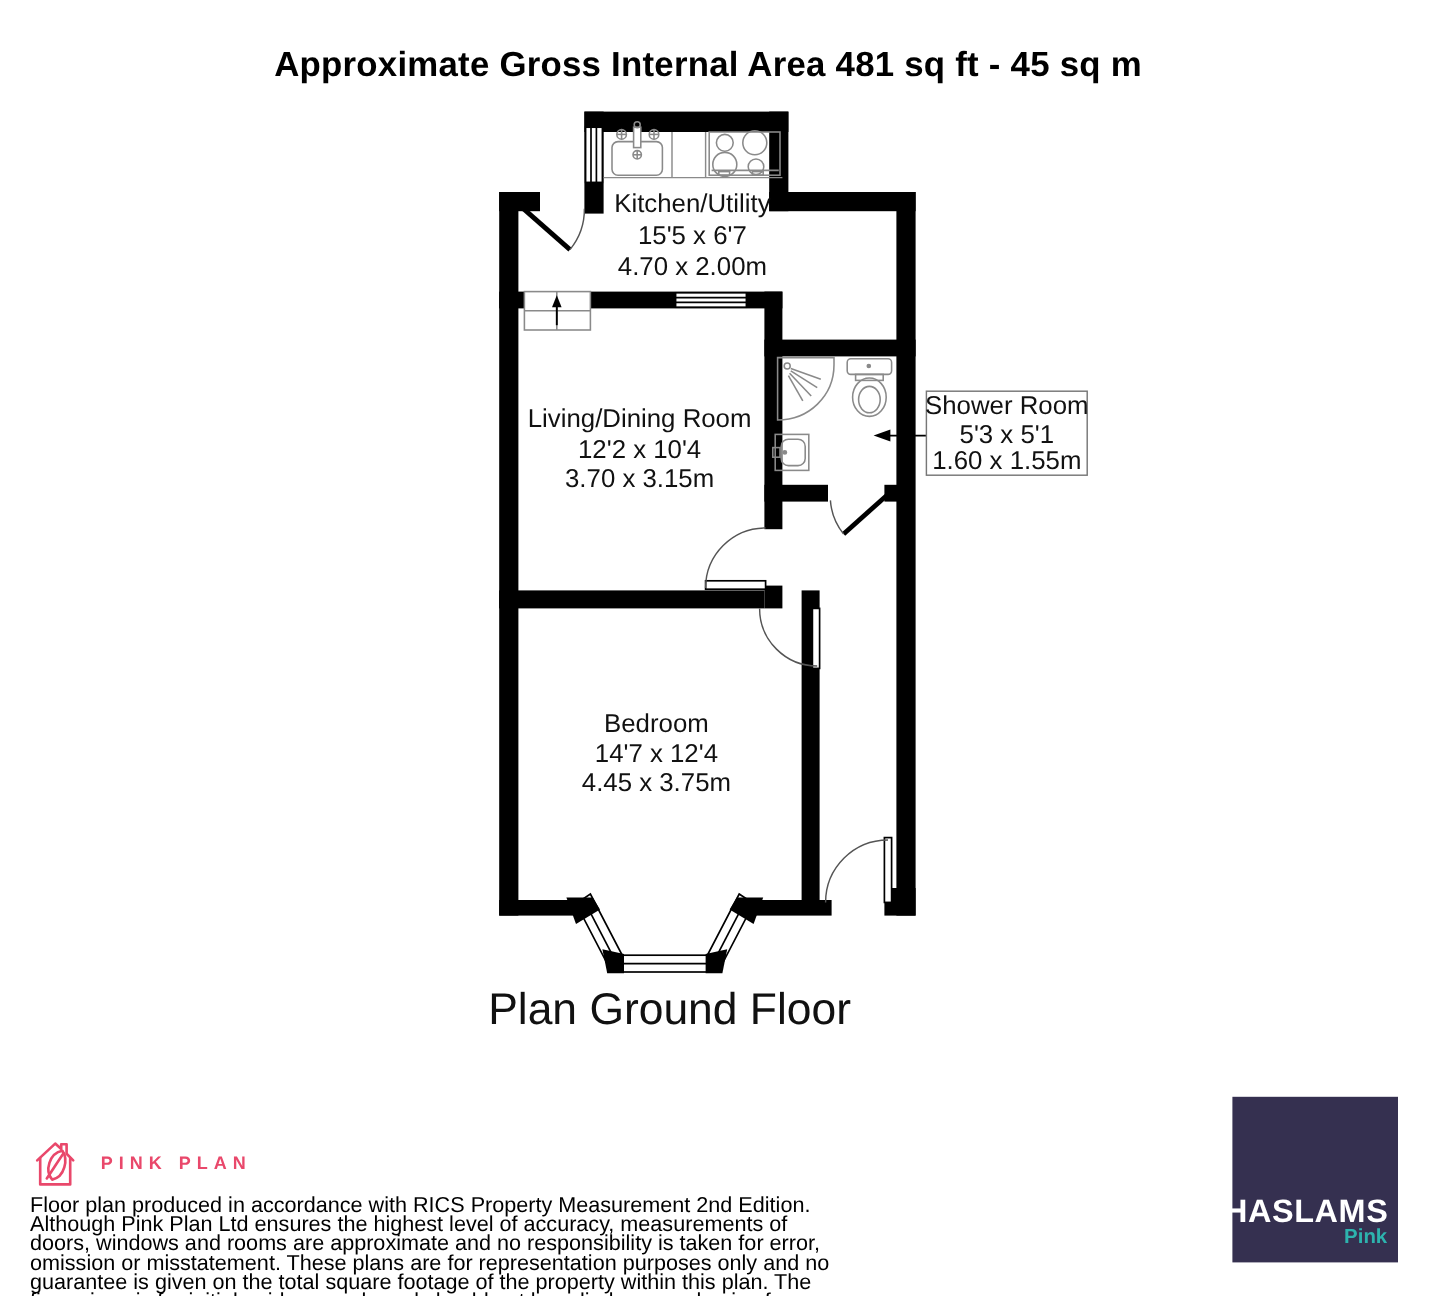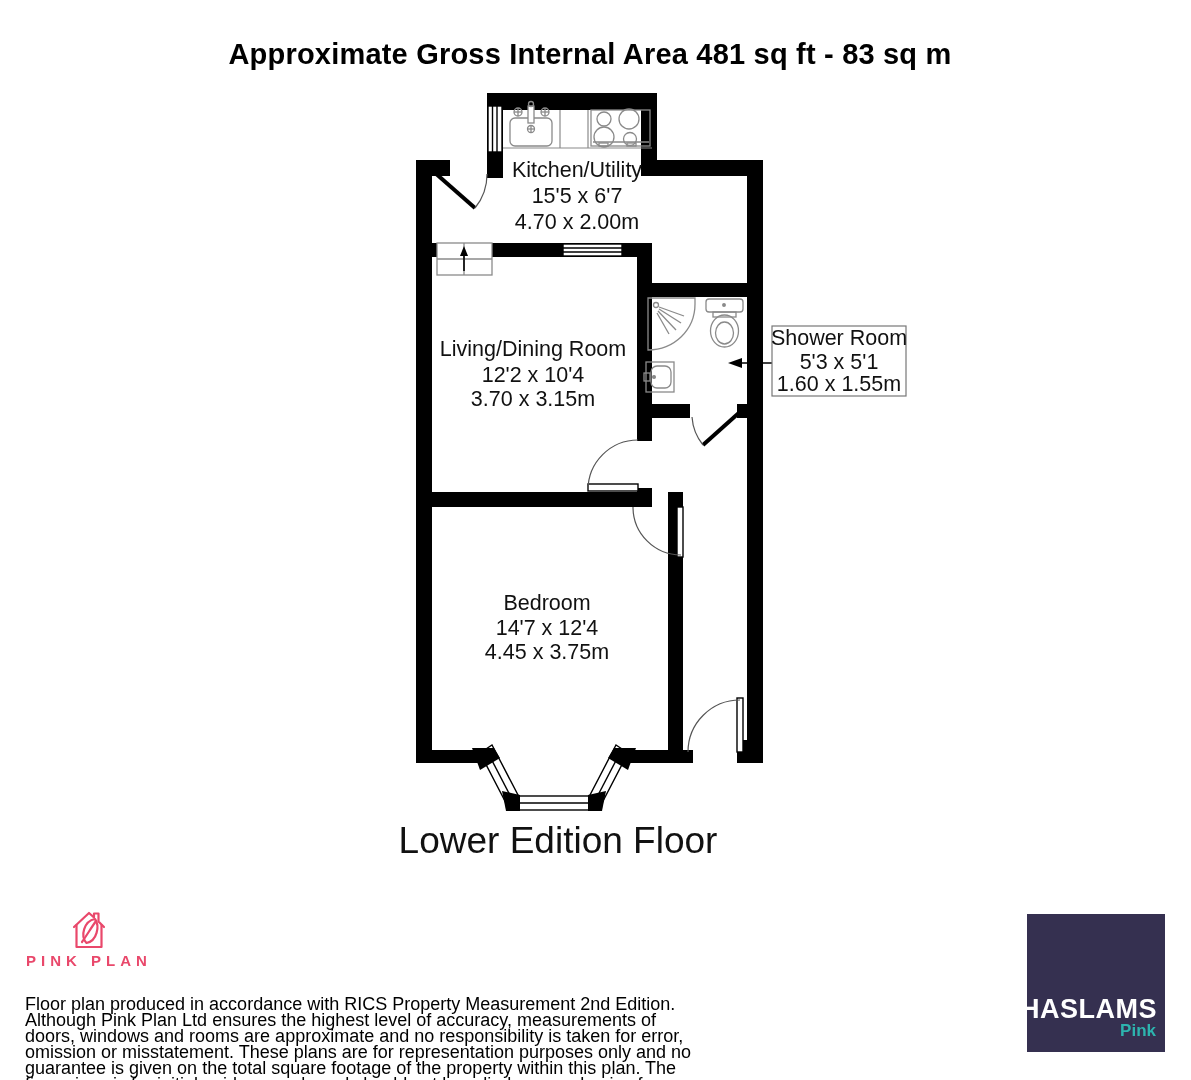--- a/index.html
+++ b/index.html
@@ -4,39 +4,39 @@
 <style>
   html,body{margin:0;padding:0;background:#fff;}
   #page{position:relative;width:1191px;height:1080px;background:#ffffff;overflow:hidden;
         font-family:"Liberation Sans","DejaVu Sans",sans-serif;color:#000;}
   #plan-title{position:absolute;left:0;top:38px;width:1180px;text-align:center;
               font-size:29px;font-weight:bold;letter-spacing:.2px;}
   #plan-svg{position:absolute;left:0;top:0;}
   #floor-label{position:absolute;left:398px;top:820px;width:320px;text-align:center;
                font-size:37px;font-weight:400;color:#111;}
   
-  #pinkplan{position:absolute;left:26px;top:906px;display:flex;align-items:center;flex-direction:column;}
+  #pinkplan{position:absolute;left:26px;top:946px;display:flex;align-items:center;gap:18px;}
   #pinkplan .brand{font-size:15px;font-weight:600;letter-spacing:5px;color:#e9486b;}
   #disclaimer{position:absolute;left:25px;top:997px;width:668px;font-size:18px;
               line-height:15.9px;color:#000;}
   #haslams{position:absolute;left:1027px;top:914px;width:138px;height:138px;background:#353050;
            display:flex;flex-direction:column;justify-content:flex-end;align-items:flex-end;
            padding:0;box-sizing:border-box;}
   #haslams .hname{color:#ffffff;font-size:27px;font-weight:bold;letter-spacing:.5px;
                   margin:0 8px 0 8px;line-height:26px;}
   #haslams .htag{color:#2db3ae;font-size:17px;font-weight:600;margin:0 9px 12px 0;line-height:18px;}
   svg text{font-family:"Liberation Sans","DejaVu Sans",sans-serif;}
   .room-label{font-size:21.5px;fill:#111;text-anchor:middle;}
 </style>
 </head>
 <body>
 
 <div id="page">
 
-  <div id="plan-title">Approximate Gross Internal Area 481 sq ft - 83 sq m</div>
+  <div id="plan-title">Approximate Gross Internal Area 481 sq ft - 45 sq m</div>
 
   <svg id="plan-svg" width="1191" height="900" viewBox="0 0 1191 900">
 
     <g fill="#000000">
       <rect x="487" y="93" width="170" height="17"></rect>
       <rect x="487" y="93" width="16" height="85"></rect>
       <rect x="641" y="93" width="16" height="83"></rect>
       <rect x="641" y="160" width="122" height="16"></rect>
       <rect x="747" y="160" width="16" height="603"></rect>
       <rect x="416" y="160" width="34" height="16"></rect>
@@ -184,21 +184,21 @@
       <text class="room-label" x="533" y="356">Living/Dining Room</text>
       <text class="room-label" x="533" y="382">12'2 x 10'4</text>
       <text class="room-label" x="533" y="406">3.70 x 3.15m</text>
 
       <text class="room-label" x="547" y="610">Bedroom</text>
       <text class="room-label" x="547" y="635">14'7 x 12'4</text>
       <text class="room-label" x="547" y="659">4.45 x 3.75m</text>
     </g>
   </svg>
 
-  <div id="floor-label">Lower Edition Floor</div>
+  <div id="floor-label">Plan Ground Floor</div>
 
   <div id="pinkplan">
     <svg width="40" height="46" viewBox="0 0 40 46">
       <g stroke="#e9486b" stroke-width="2.2" fill="none" stroke-linecap="round" stroke-linejoin="round">
         <path d="M5,21 L20,7 L25,11.5 L25,7.5 L29.5,7.5 L29.5,15.5 L35,21"></path>
         <path d="M7.5,19 L7.5,41 L32.5,41 L32.5,19"></path>
         <path d="M26,13 C15,15 11,30 17.5,37 C28,35 31,20 26,13 Z"></path>
         <path d="M13,36 C18,29 22,22 27,15"></path>
       </g>
     </svg>

